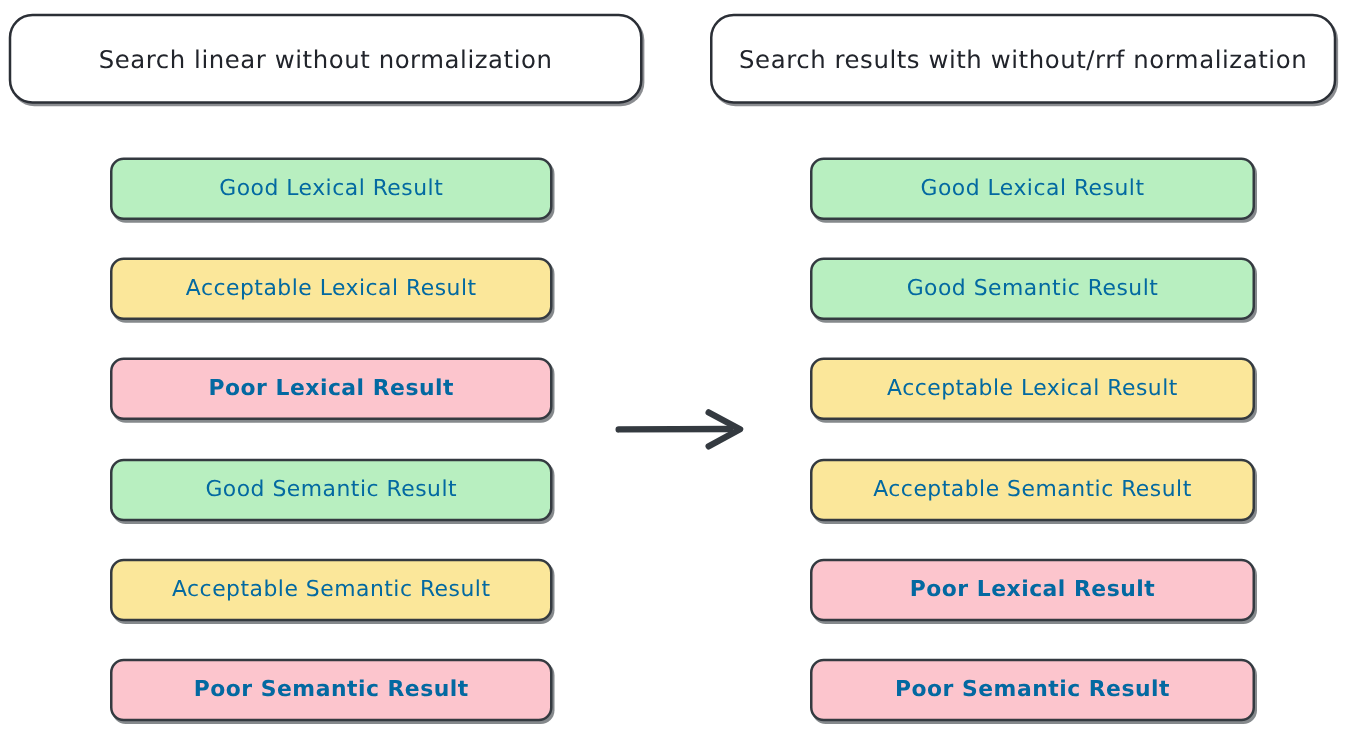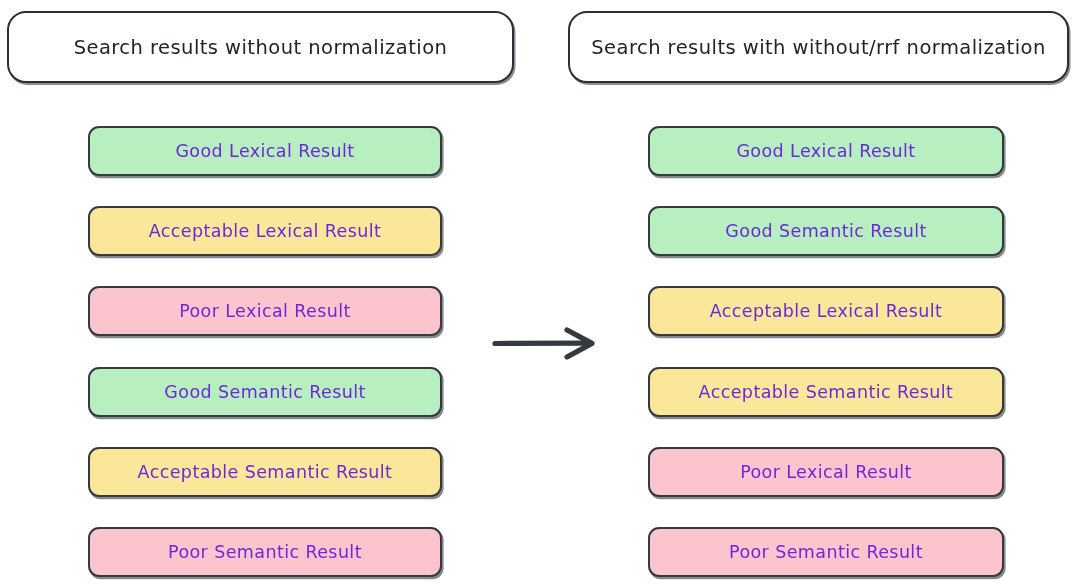--- a/index.html
+++ b/index.html
@@ -42,27 +42,27 @@
   .chip {
     position: absolute;
     box-sizing: border-box;
     border: 2.4px solid #343a40;
     border-radius: 11px;
     display: flex;
     align-items: center;
     justify-content: center;
     font-size: 17.5px;
     letter-spacing: 0.4px;
-    color: #6d28d9;
+    color: #0369a1;
     text-align: center;
     box-shadow: 1.6px 2.2px 0 0 rgba(52,58,64,0.6);
   }
   .chip.green { background: #b8efc0; }
   .chip.yellow{ background: #fbe79a; text-align: right; }
-  .chip.pink  { background: #fcc5cd; }
+  .chip.pink  { background: #fcc5cd; font-weight: bold; }
 
   .col-left  .chip { left: 88px;  width: 354px; }
   .col-right .chip { left: 648px; width: 356px; }
   .chip { height: 50px; }
 
   
   #transform-arrow {
     position: absolute;
     left: 488px;
     top: 320px;
@@ -70,21 +70,21 @@
     height: 48px;
     overflow: visible;
   }
 </style>
 </head>
 <body>
 
 <div id="canvas">
 
   <div id="title-left" class="title-box">
-    <span>Search results without normalization</span>
+    <span>Search linear without normalization</span>
   </div>
 
   <div id="title-right" class="title-box">
     <span>Search results with without/rrf normalization</span>
   </div>
 
   <div class="col-left">
     <div class="chip green" style="top:126px">
       <span>Good Lexical Result</span>
     </div>

